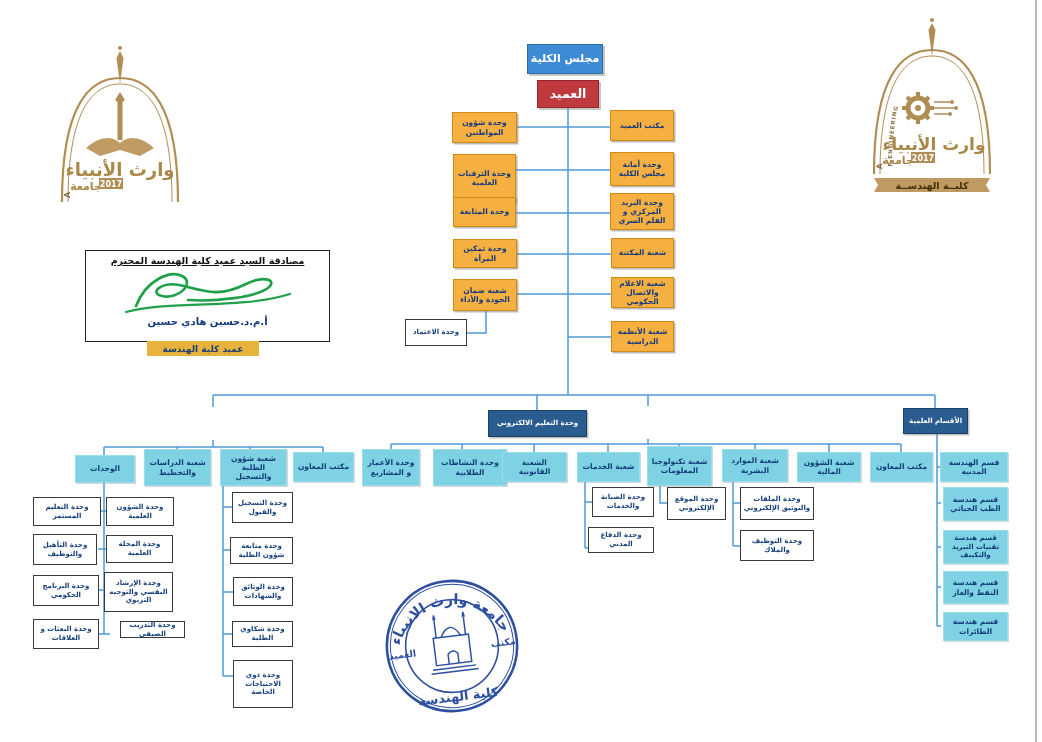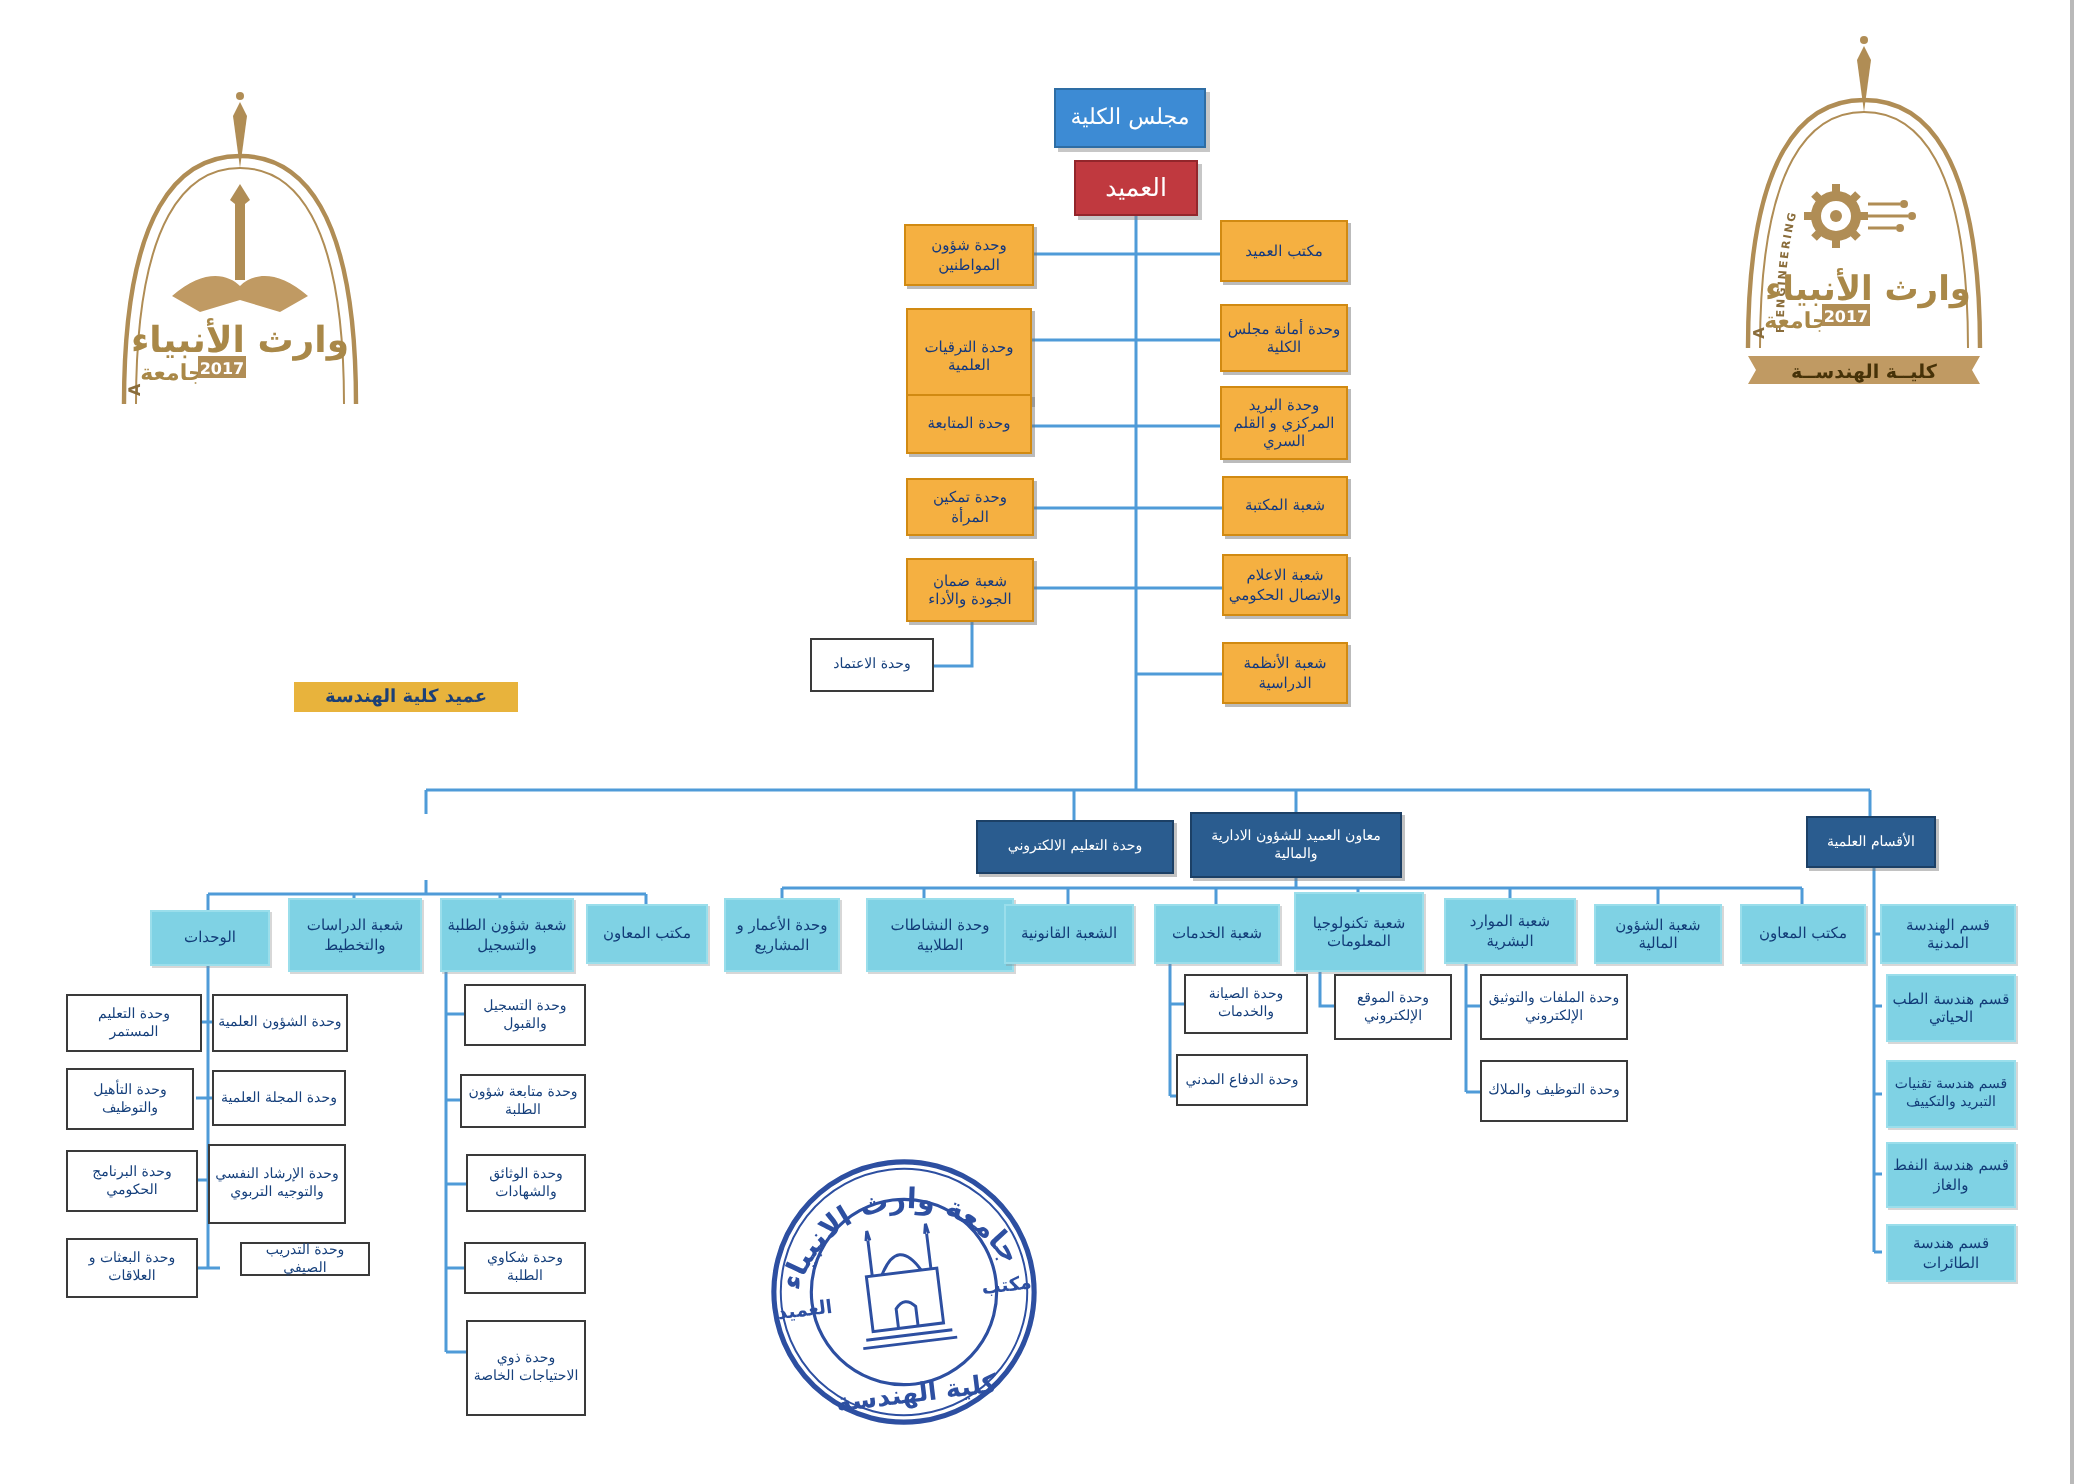--- a/index.html
+++ b/index.html
@@ -1,20 +1,20 @@
 <!DOCTYPE html>
 <html lang="ar"><head>
 <meta charset="utf-8">
 <style>
   html,body{margin:0;padding:0;}
   body{width:1042px;height:742px;background:#fff;font-family:"DejaVu Sans",sans-serif;}
   #page{position:relative;width:1042px;height:742px;background:#ffffff;overflow:hidden;direction:rtl;}
   #wires{position:absolute;left:0;top:0;z-index:1;}
   .n{position:absolute;z-index:2;display:flex;align-items:center;justify-content:center;
-     text-align:center;font-weight:normal;box-sizing:border-box;padding:1px 2px;line-height:1.22;
+     text-align:center;font-weight:bold;box-sizing:border-box;padding:1px 2px;line-height:1.22;
      color:#15397d;font-size:7.5px;}
   .b{background:#3d8bd4;border:1px solid #2e6da4;color:#fff;font-size:11px;box-shadow:2px 2px 0 rgba(130,130,130,.45);}
   .r{background:#c0393f;border:1px solid #93262b;color:#fff;font-size:12.5px;box-shadow:2px 2px 0 rgba(130,130,130,.45);}
   .y{background:#f5b041;border:1.5px solid #d18a12;box-shadow:1.5px 1.5px 0 rgba(120,120,120,.5);}
   .d{background:#2a5c8f;border:1px solid #1c4066;color:#fff;font-size:7px;box-shadow:1.5px 1.5px 0 rgba(120,120,120,.45);}
   .c{background:#7fd2e4;border:1px solid #9adeeb;color:#123c78;box-shadow:1px 1px 0 rgba(140,140,140,.35);}
   .w{background:#fff;border:1px solid #3a3a3a;color:#16407c;font-size:7px;}
   .sigbox{position:absolute;left:85px;top:250px;width:245px;height:92px;background:#fff;
      border:1.5px solid #222;z-index:2;direction:rtl;text-align:center;box-sizing:border-box;padding-top:4px;}
   .sigtitle{font-size:9.5px;font-weight:bold;color:#111;text-decoration:underline;}
@@ -60,24 +60,31 @@
 
   <div class="n y" style="left:610px;top:110px;width:64px;height:31px">مكتب العميد</div>
   <div class="n y" style="left:610px;top:152px;width:64px;height:34px">وحدة أمانة مجلس الكلية</div>
   <div class="n y" style="left:610px;top:193px;width:64px;height:37px">وحدة البريد المركزي و القلم السري</div>
   <div class="n y" style="left:611px;top:238px;width:63px;height:30px">شعبة المكتبة</div>
   <div class="n y" style="left:611px;top:277px;width:63px;height:31px">شعبة الاعلام والاتصال الحكومي</div>
   <div class="n y" style="left:611px;top:321px;width:63px;height:31px">شعبة الأنظمة الدراسية</div>
 
   <div class="n w" style="left:405px;top:319px;width:62px;height:27px">وحدة الاعتماد</div>
 
+  <div class="sigbox">
+    <div class="sigtitle">مصادقة السيد عميد كلية الهندسة المحترم</div>
+    <svg width="180" height="52" viewBox="0 0 180 52">
+      <path d="M18,40 C28,14 52,4 64,10 C78,17 60,34 44,30 C30,27 44,14 66,20 C92,27 104,30 128,18 C146,9 160,14 150,22 C138,31 98,36 70,34" fill="none" stroke="#1fa14a" stroke-width="2.6" stroke-linecap="round"></path>
+      <path d="M8,46 C50,34 120,44 172,28" fill="none" stroke="#1fa14a" stroke-width="2.2" stroke-linecap="round"></path>
+    </svg>
+    <div class="signame">أ.م.د.حسين هادي حسين</div>
+  </div>
   <div class="sigrole">عميد كلية الهندسة</div>
 
   <div class="n d" style="left:488px;top:410px;width:99px;height:27px">وحدة التعليم الالكتروني</div>
-  <div class="n d" style="left:595px;top:406px;width:106px;height:33px">معاون العميد للشؤون الادارية والمالية</div>
   <div class="n d" style="left:903px;top:408px;width:65px;height:26px">الأقسام العلمية</div>
 
   <div class="n c" style="left:75px;top:455px;width:60px;height:28px">الوحدات</div>
   <div class="n c" style="left:144px;top:449px;width:67px;height:37px">شعبة الدراسات والتخطيط</div>
   <div class="n c" style="left:220px;top:449px;width:67px;height:37px">شعبة شؤون الطلبة والتسجيل</div>
   <div class="n c" style="left:293px;top:452px;width:61px;height:30px">مكتب المعاون</div>
   <div class="n c" style="left:362px;top:449px;width:58px;height:37px">وحدة الأعمار و المشاريع</div>
   <div class="n c" style="left:433px;top:449px;width:74px;height:37px">وحدة النشاطات الطلابية</div>
   <div class="n c" style="left:502px;top:452px;width:65px;height:30px">الشعبة القانونية</div>
   <div class="n c" style="left:577px;top:452px;width:63px;height:30px">شعبة الخدمات</div>

